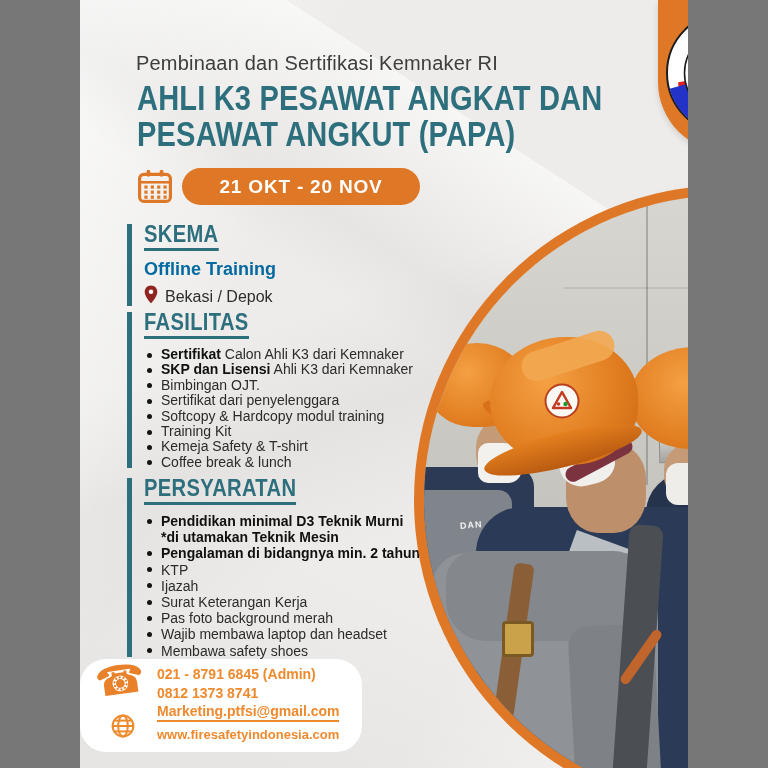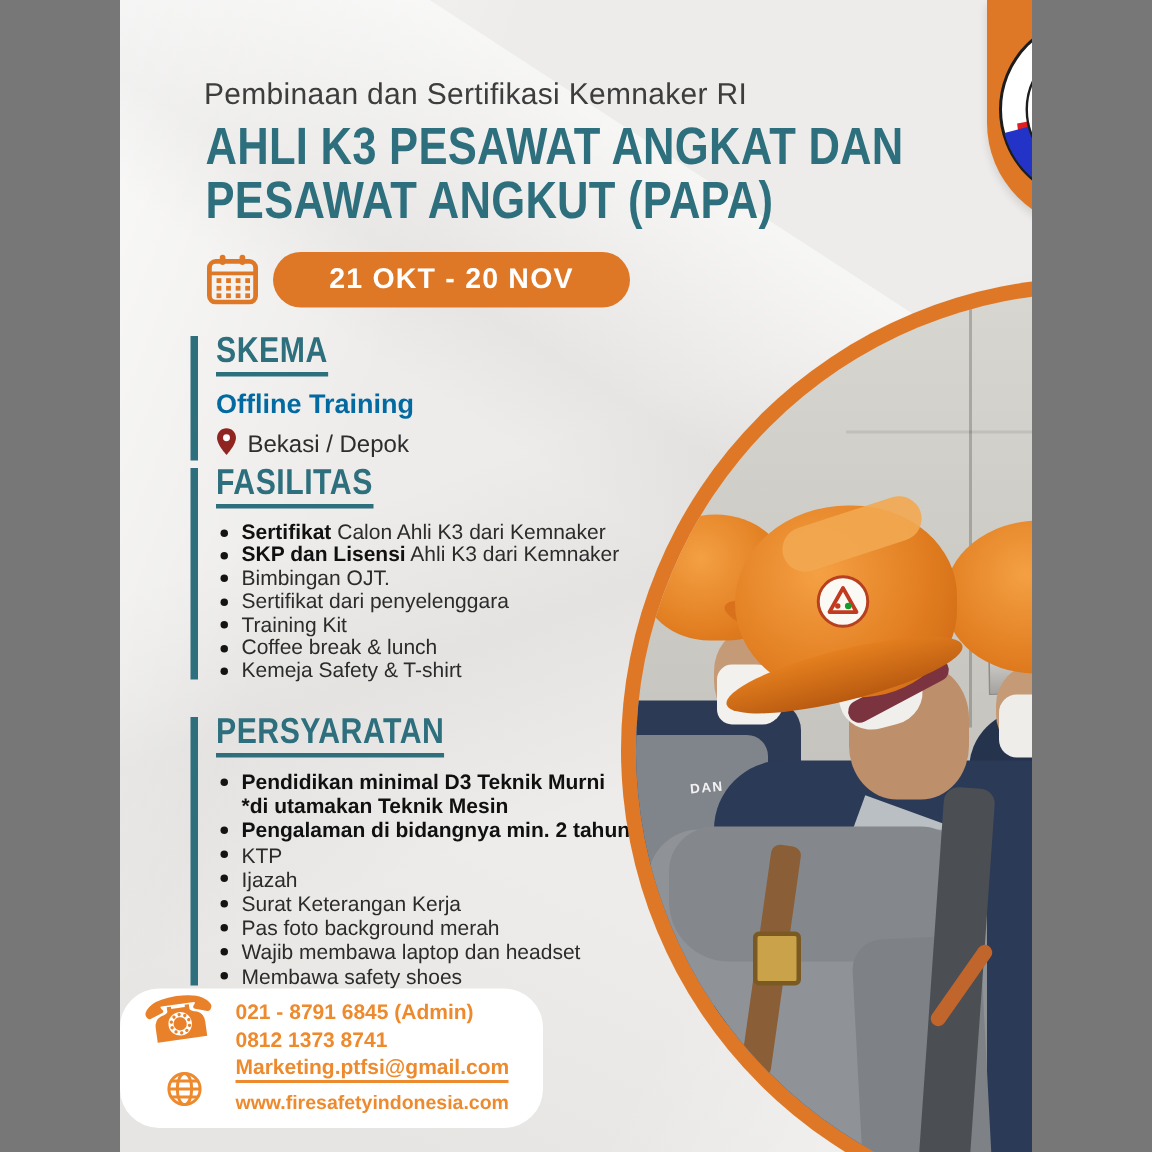--- a/index.html
+++ b/index.html
@@ -161,23 +161,24 @@
     </div>
   </div>
 
   <div class="sec sec-fasilitas" style="top:309px;width:315px;">
     <h2 class="sec-h">FASILITAS</h2>
     <ul class="blist">
         <li><span class="b">Sertifikat</span> Calon Ahli K3 dari Kemnaker</li>
         <li><span class="b">SKP dan Lisensi</span> Ahli K3 dari Kemnaker</li>
         <li>Bimbingan OJT.</li>
         <li>Sertifikat dari penyelenggara</li>
+        <li>Softcopy &amp; Hardcopy modul training</li>
         <li>Training Kit</li>
+        <li>Kemeja Safety &amp; T-shirt</li>
         <li>Coffee break &amp; lunch</li>
-        <li>Kemeja Safety &amp; T-shirt</li>
       </ul>
   </div>
 
   <div class="sec sec-persyaratan" style="top:475px;width:322px;">
     <h2 class="sec-h">PERSYARATAN</h2>
     <ul class="blist">
         <li><span class="b">Pendidikan minimal D3 Teknik Murni</span><div class="sub">*di utamakan Teknik Mesin</div></li>
         <li><span class="b">Pengalaman di bidangnya min. 2 tahun</span></li>
         <li>KTP</li>
         <li>Ijazah</li>

